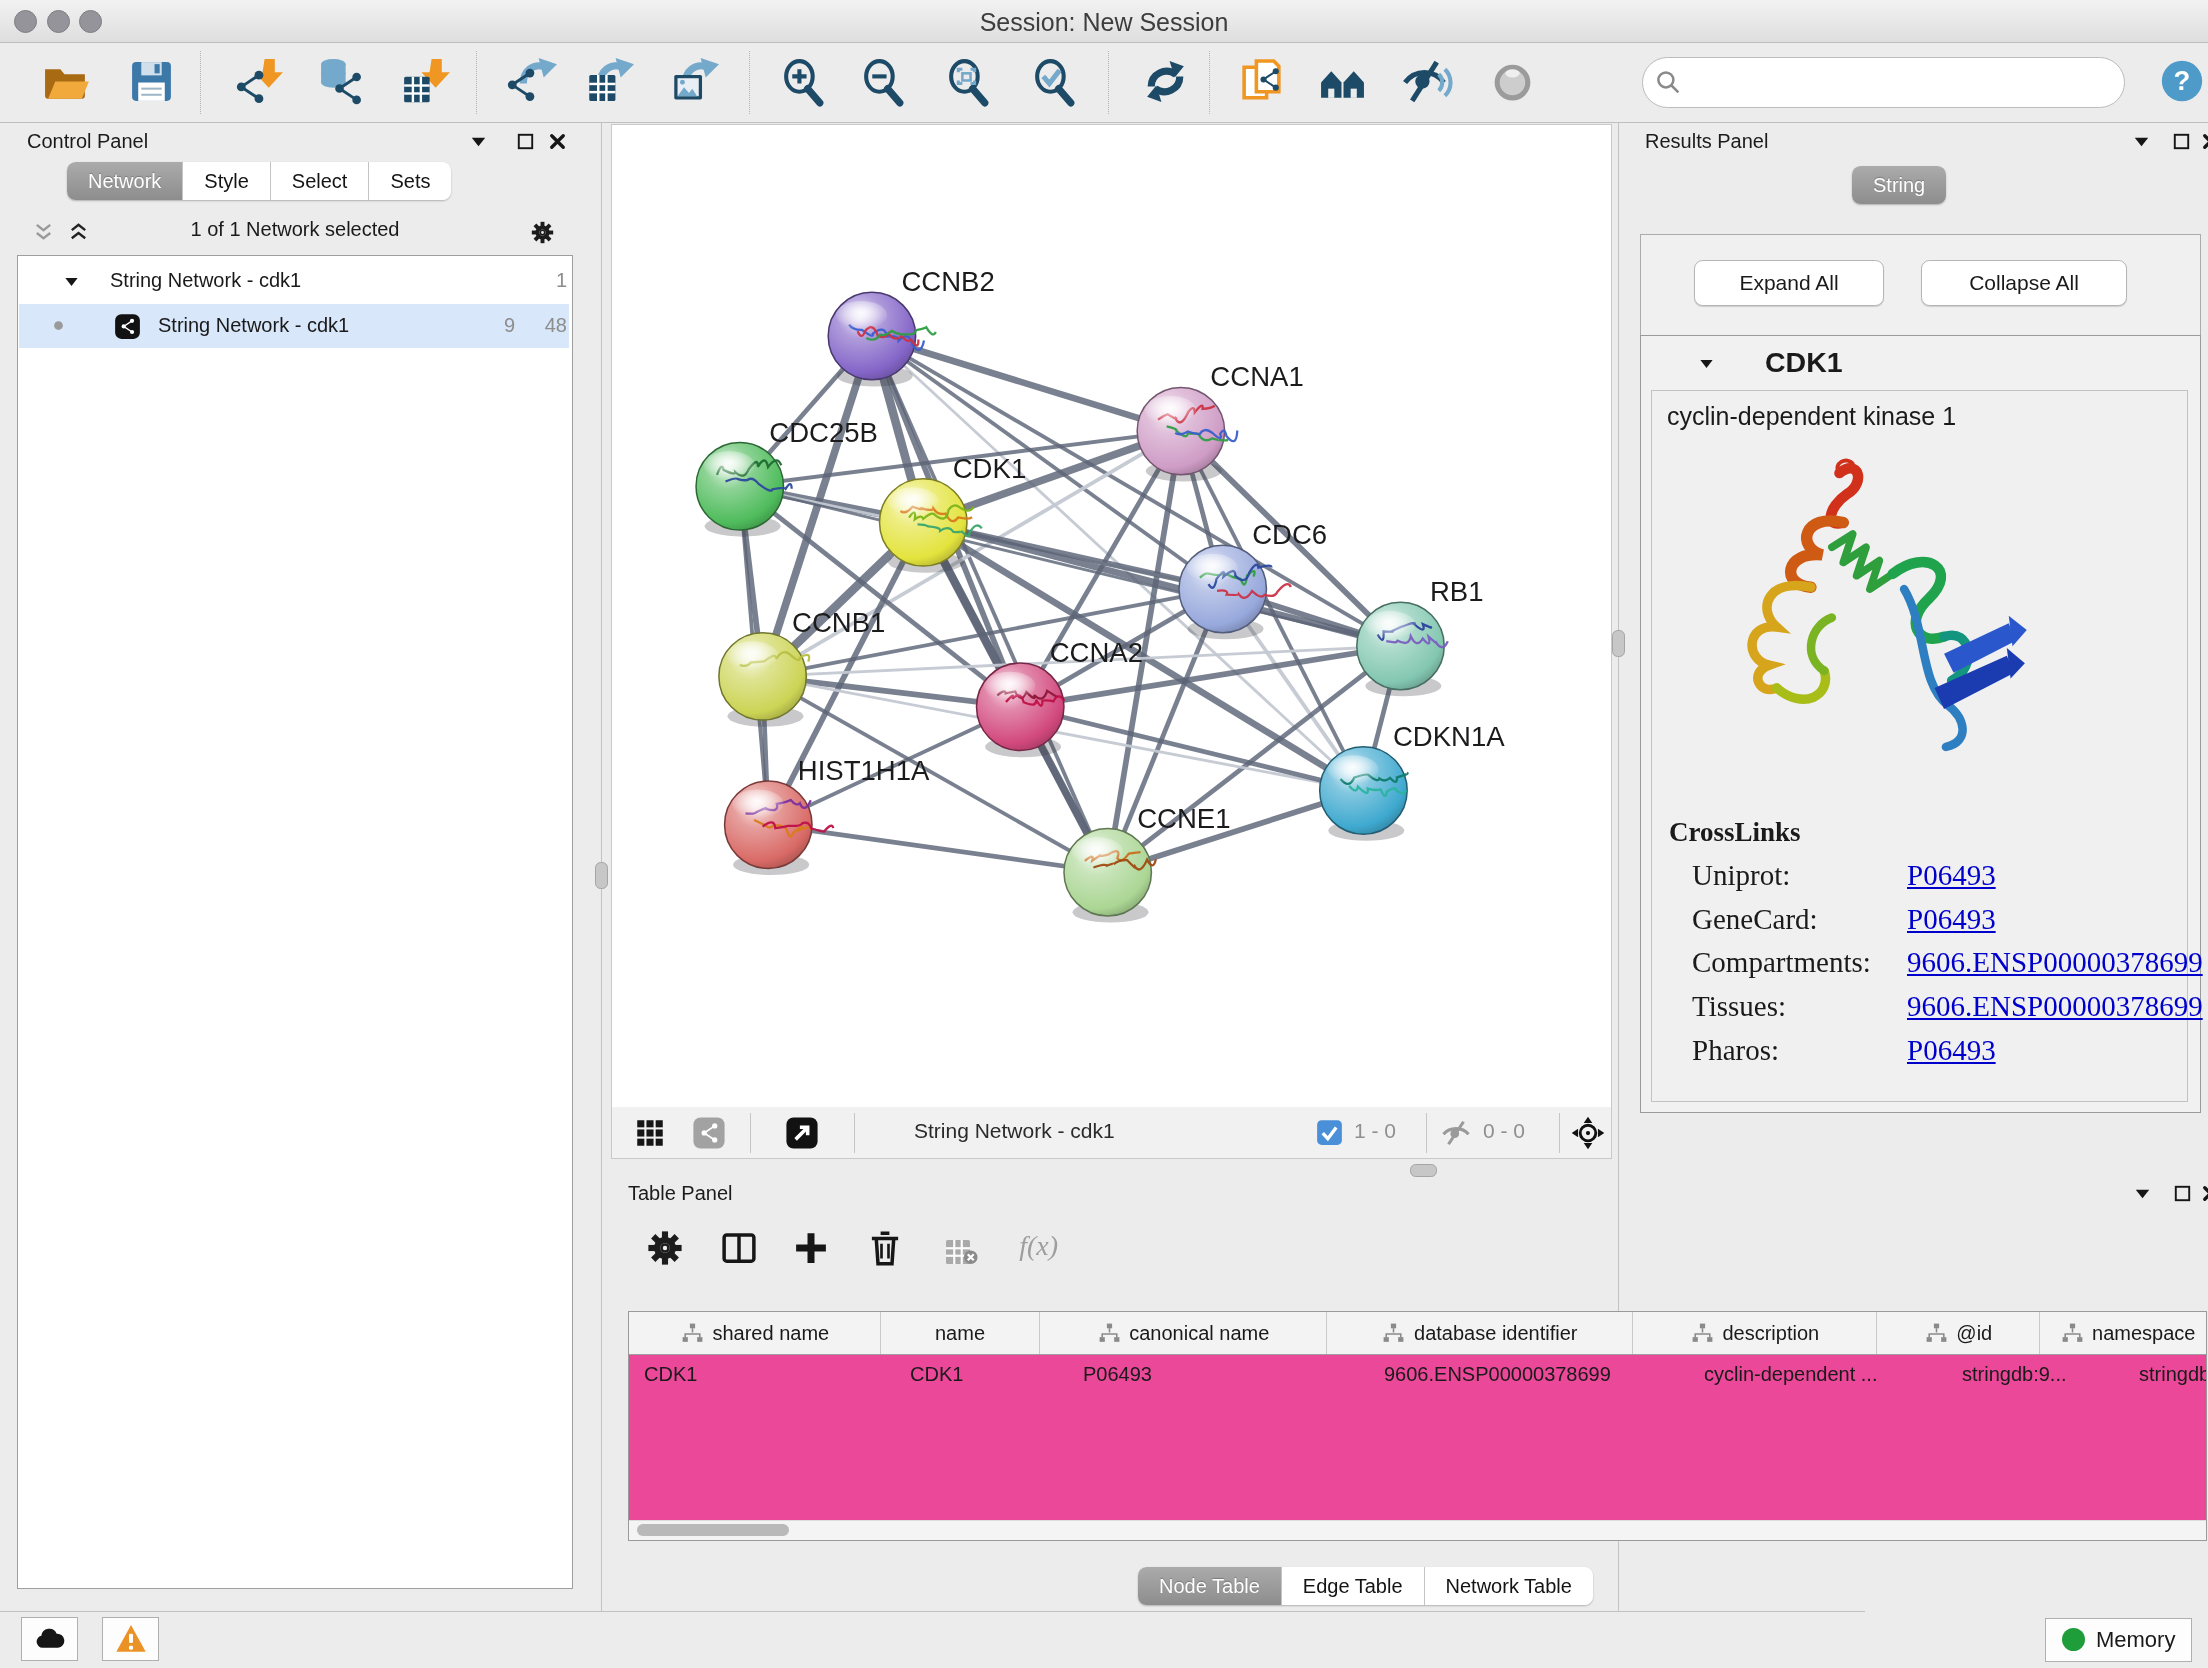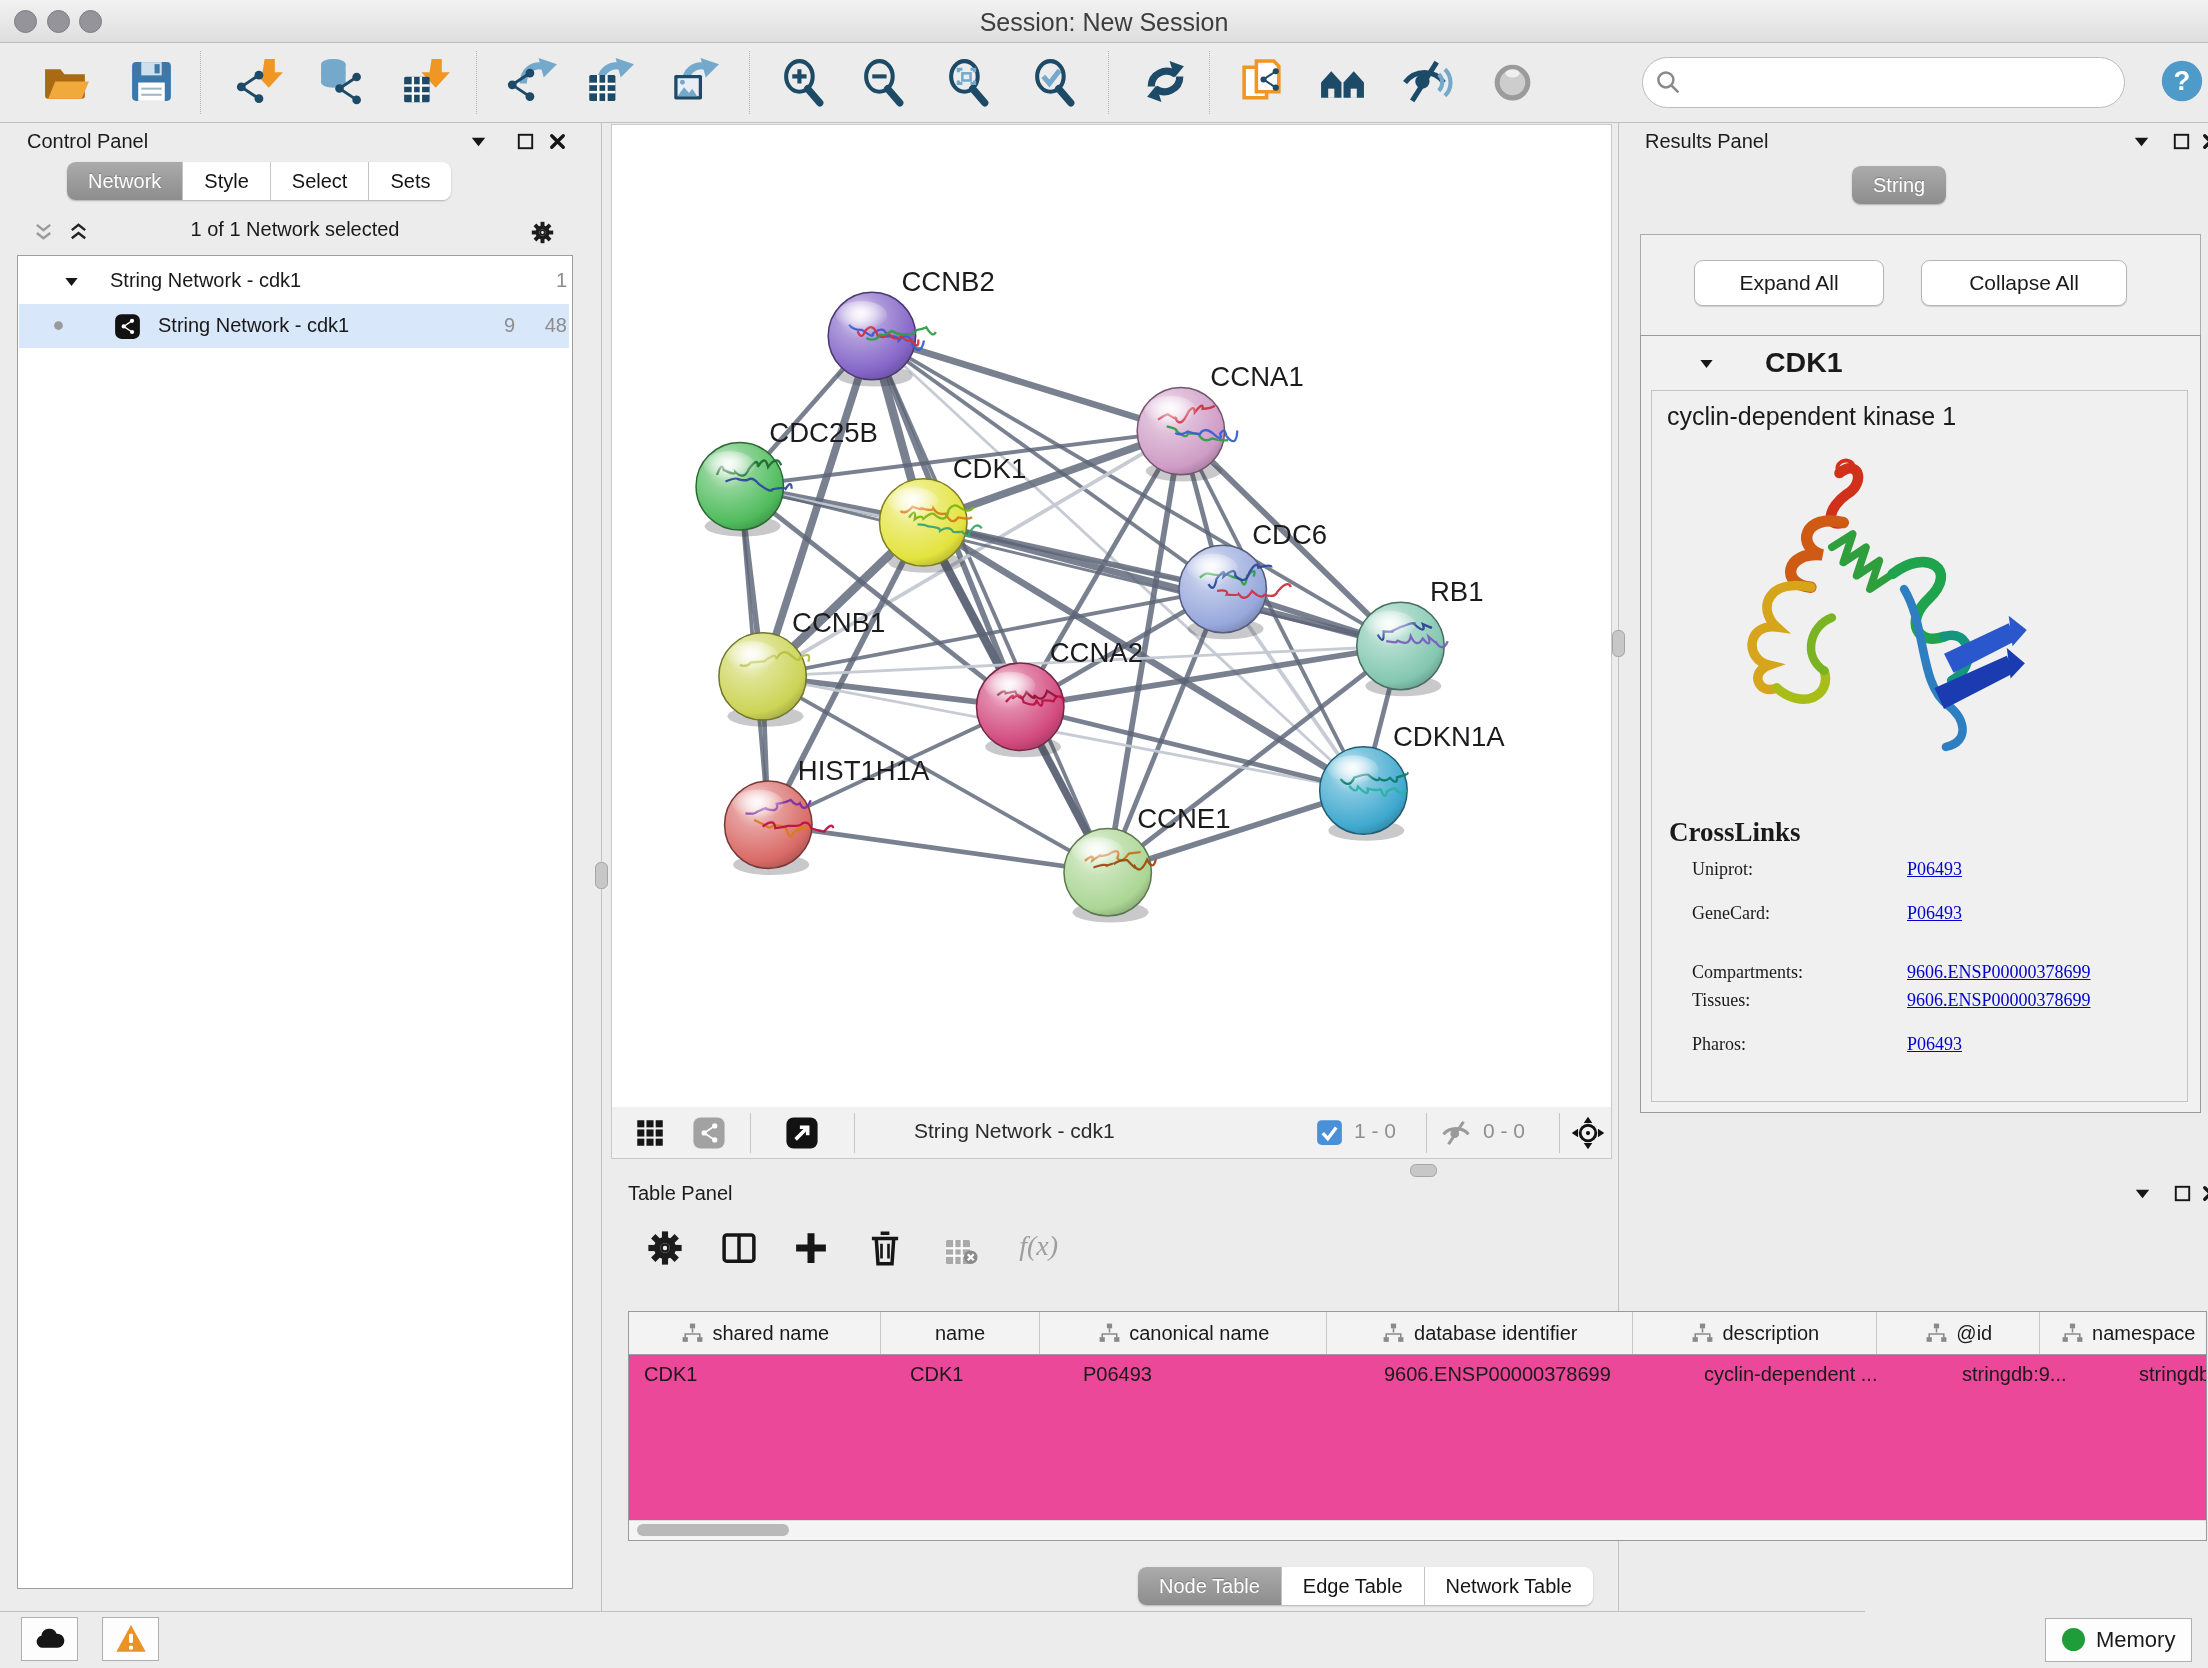--- a/index.html
+++ b/index.html
@@ -41,21 +41,21 @@
   .vsplit{width:1px;background:#c2c2c2;top:122px;height:1489px;}
   .handle{width:11.4px;height:25px;border-radius:5.7px;background:#c7c7c7;border:1px solid #a5a5a5;}
   .handleh{width:25px;height:11.4px;border-radius:5.7px;background:#c7c7c7;border:1px solid #a5a5a5;}
   
   #btn-box{left:1640px;top:234px;width:559px;height:101px;background:#f0f0f0;border:1px solid #ababab;}
   .rbtn{position:absolute;top:25px;height:44px;background:#fff;border:1px solid #b5b5b5;border-radius:8.6px;
         font-size:21px;display:flex;align-items:center;justify-content:center;box-shadow:0 1px 1px rgba(0,0,0,.15);}
   #cdk1-box{left:1640px;top:335px;width:559px;height:776px;background:#f1f1f1;border:1px solid #9a9a9a;}
   #cdk1-inner{left:1651px;top:390px;width:535px;height:710px;background:#f0f0f0;border:1px solid #c2c2c2;}
   .serif{font-family:"Liberation Serif",serif;}
-  .xl-row{position:absolute;left:40px;font-size:18px;}
+  .xl-row{position:absolute;left:40px;font-size:29px;}
   .xl-row .xv{position:absolute;left:215px;color:#0000cc;text-decoration:underline;white-space:nowrap;}
   
   #tbl-box{left:628px;top:1311px;width:1577px;height:228px;background:#ec4899;border:1px solid #9a9a9a;overflow:hidden;}
   #tbl-head{position:absolute;left:0;top:0;height:42px;display:flex;background:#f3f3f3;border-bottom:1px solid #9e9e9e;}
   .th{display:flex;align-items:center;justify-content:center;gap:7.6px;border-right:1px solid #c9c9c9;
       font-size:20px;overflow:hidden;white-space:nowrap;flex:none;}
   .th .ti{width:25px;height:25px;flex:none;}
   #tbl-row{position:absolute;left:0;top:43px;height:38px;display:flex;}
   .td{font-size:20px;padding-left:15px;display:flex;align-items:center;overflow:hidden;white-space:nowrap;flex:none;}
   #hscroll{position:absolute;left:0;bottom:0;width:100%;height:19px;background:#f4f4f4;border-top:1px solid #dcdcdc;}
@@ -646,21 +646,21 @@
       <polygon points="268,208 336,176 344,194 278,228" fill="#2b57cc"></polygon>
       <polygon points="336,168 355,183 340,200" fill="#2b57cc"></polygon>
       <polygon points="258,244 334,210 342,228 268,266" fill="#1b3cb0"></polygon>
       <polygon points="334,202 353,218 338,234" fill="#1b3cb0"></polygon>
     </svg>
   </div>
   <span class="abs serif" style="left:17px;top:426px;font-size:27px;font-weight:bold">CrossLinks</span>
   <div id="xl-rows">
       <div class="xl-row serif" style="top: 468px;"><span>Uniprot:</span><span class="xv">P06493</span></div>
       <div class="xl-row serif" style="top: 512px;"><span>GeneCard:</span><span class="xv">P06493</span></div>
-      <div class="xl-row serif" style="top: 555px; margin-top: 16px;"><span>Compartments:</span><span class="xv">9606.ENSP00000378699</span></div>
+      <div class="xl-row serif" style="top: 555px;"><span>Compartments:</span><span class="xv">9606.ENSP00000378699</span></div>
       <div class="xl-row serif" style="top: 599px;"><span>Tissues:</span><span class="xv">9606.ENSP00000378699</span></div>
       <div class="xl-row serif" style="top: 643px;"><span>Pharos:</span><span class="xv">P06493</span></div>
     </div>
 </div>
 
 <div class="abs" style="left:611px;top:1172px;width:1598px;height:439px">
   <span class="abs phead-title" style="left:17px;top:9.5px">Table Panel</span>
   <span class="hicon abs" style="left:1520px;top:9.5px"><svg viewBox="0 0 48 48" width="100%" height="100%">
         <path d="M10 16h28L24 34z" fill="#161616"></path>
       </svg></span>

